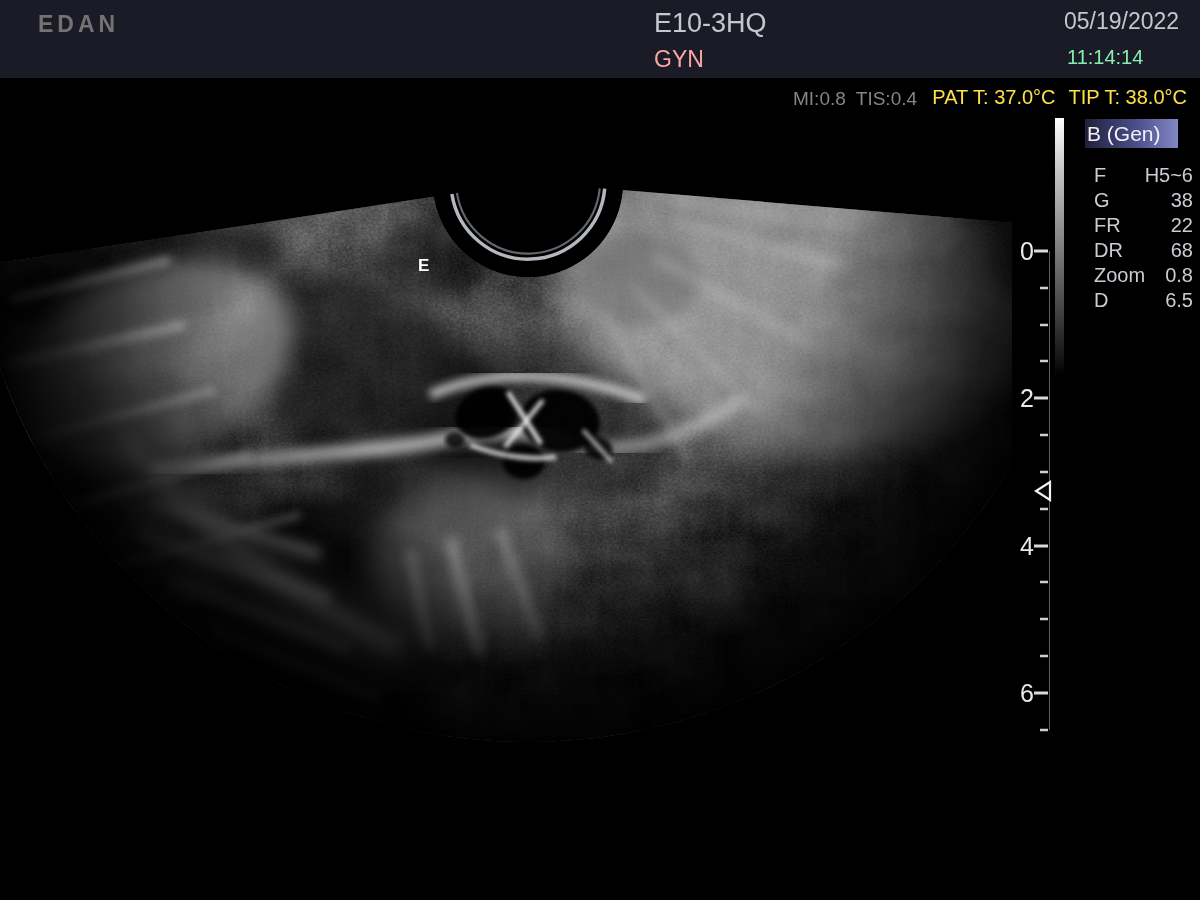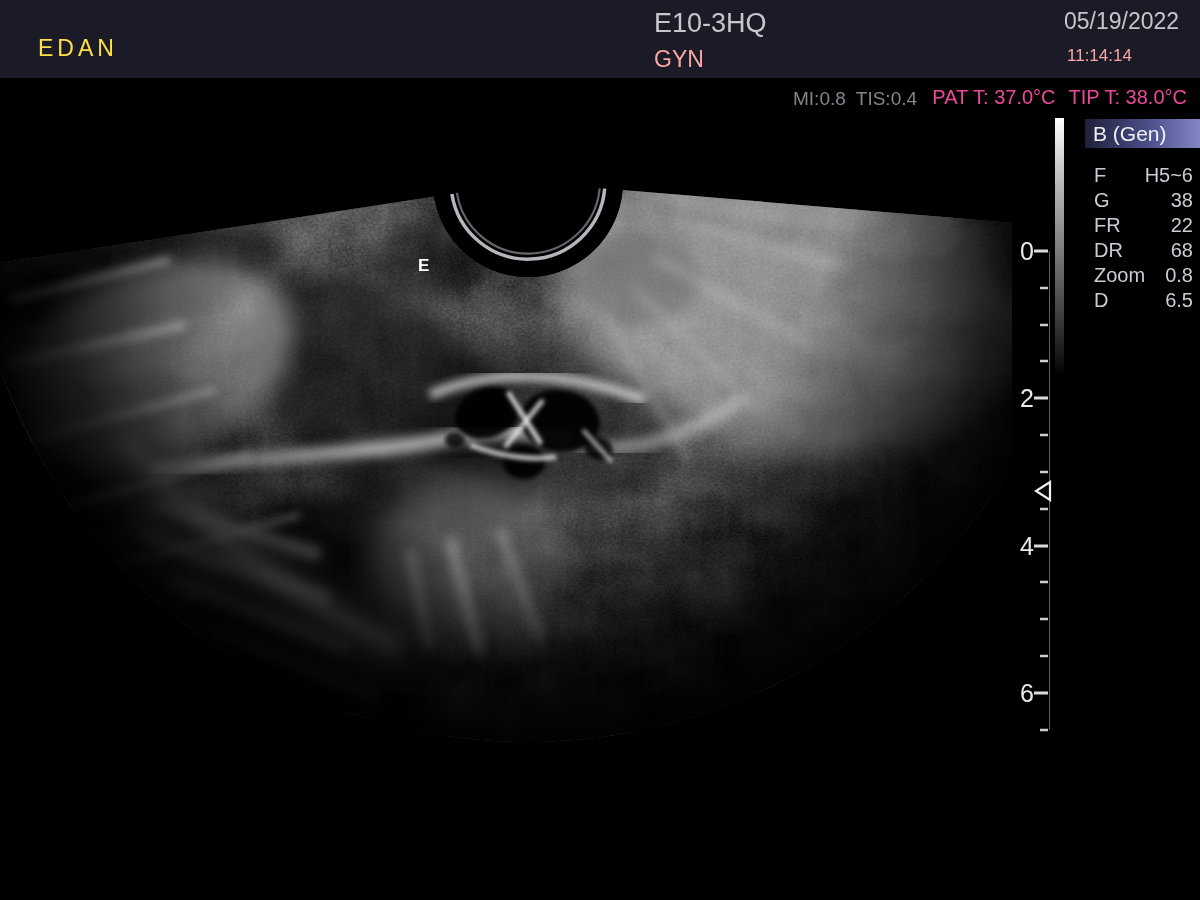--- a/index.html
+++ b/index.html
@@ -1,41 +1,41 @@
 <!DOCTYPE html>
 <html><head>
 <meta charset="utf-8">
 <style>
   html,body{margin:0;padding:0;background:#000;}
   .screen{position:relative;width:1200px;height:900px;background:#000;overflow:hidden;
           font-family:"Liberation Sans","DejaVu Sans",sans-serif;}
   
   .topbar{position:absolute;left:0;top:0;width:1200px;height:78px;background:#1a1b26;}
-  .logo{position:absolute;left:38px;top:35px;font-size:23px;font-weight:normal;color:#fde047;
+  .logo{position:absolute;left:38px;top:11px;font-size:23px;font-weight:bold;color:#737373;
         letter-spacing:4px;}
   .probe{position:absolute;left:654px;top:8px;font-size:27px;color:#c6c7cc;}
   .preset{position:absolute;left:654px;top:46px;font-size:23px;color:#fca5a5;}
   .datefield{position:absolute;left:1064px;top:8px;font-size:23px;color:#c6c7cc;}
-  .timefield{position:absolute;left:1067px;top:46px;font-size:17px;color:#fca5a5;}
+  .timefield{position:absolute;left:1067px;top:46px;font-size:20px;color:#86efac;}
   
   .mitis{position:absolute;left:765px;top:88px;font-size:19px;color:#84848c;display:flex;gap:10px;margin-left:28px;}
-  .temps{position:absolute;right:13px;top:86px;font-size:20px;color:#ec4899;display:flex;gap:13px;white-space:nowrap;}
+  .temps{position:absolute;right:13px;top:86px;font-size:20px;color:#fde047;display:flex;gap:13px;white-space:nowrap;}
   
   .uswrap{position:absolute;left:0;top:110px;width:1012px;height:680px;}
   .e-marker{position:absolute;left:418px;top:146px;font-size:17px;font-weight:bold;color:#fff;}
   
   .graybar{position:absolute;left:1055px;top:118px;width:9px;height:257px;
     background:linear-gradient(180deg,#ffffff 0%,#b9b9b9 25%,#7f7f7f 50%,#4a4a4a 72%,#161616 93%,#000000 100%);}
   
   .ruler{position:absolute;left:1014px;top:110px;}
   .ruler text{font-family:"Liberation Sans","DejaVu Sans",sans-serif;font-size:25px;fill:#e9e9e9;}
   
-  .mode-badge{position:absolute;left:1085px;top:119px;width:115px;height:29px;line-height:29px;
+  .mode-badge{position:absolute;left:1085px;top:119px;width:93px;height:29px;line-height:29px;
     background:linear-gradient(90deg,#20203a 0%,#4a4f8a 55%,#8287c5 100%);
-    color:#f1f1f4;font-size:21px;padding-left:8px;box-sizing:border-box;}
+    color:#f1f1f4;font-size:21px;padding-left:2px;box-sizing:border-box;}
   
   .params{position:absolute;left:1094px;top:163px;width:99px;font-size:20px;color:#caccd3;}
   .params .row{display:flex;justify-content:space-between;height:25px;line-height:25px;}
 </style>
 </head>
 <body>
 
 <div class="screen">
 
   <div class="topbar">

